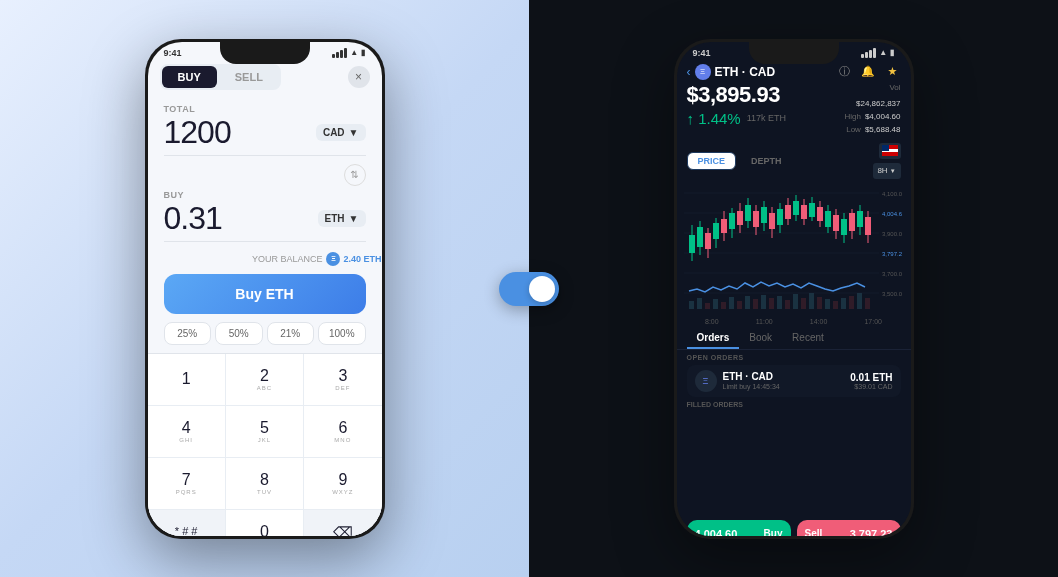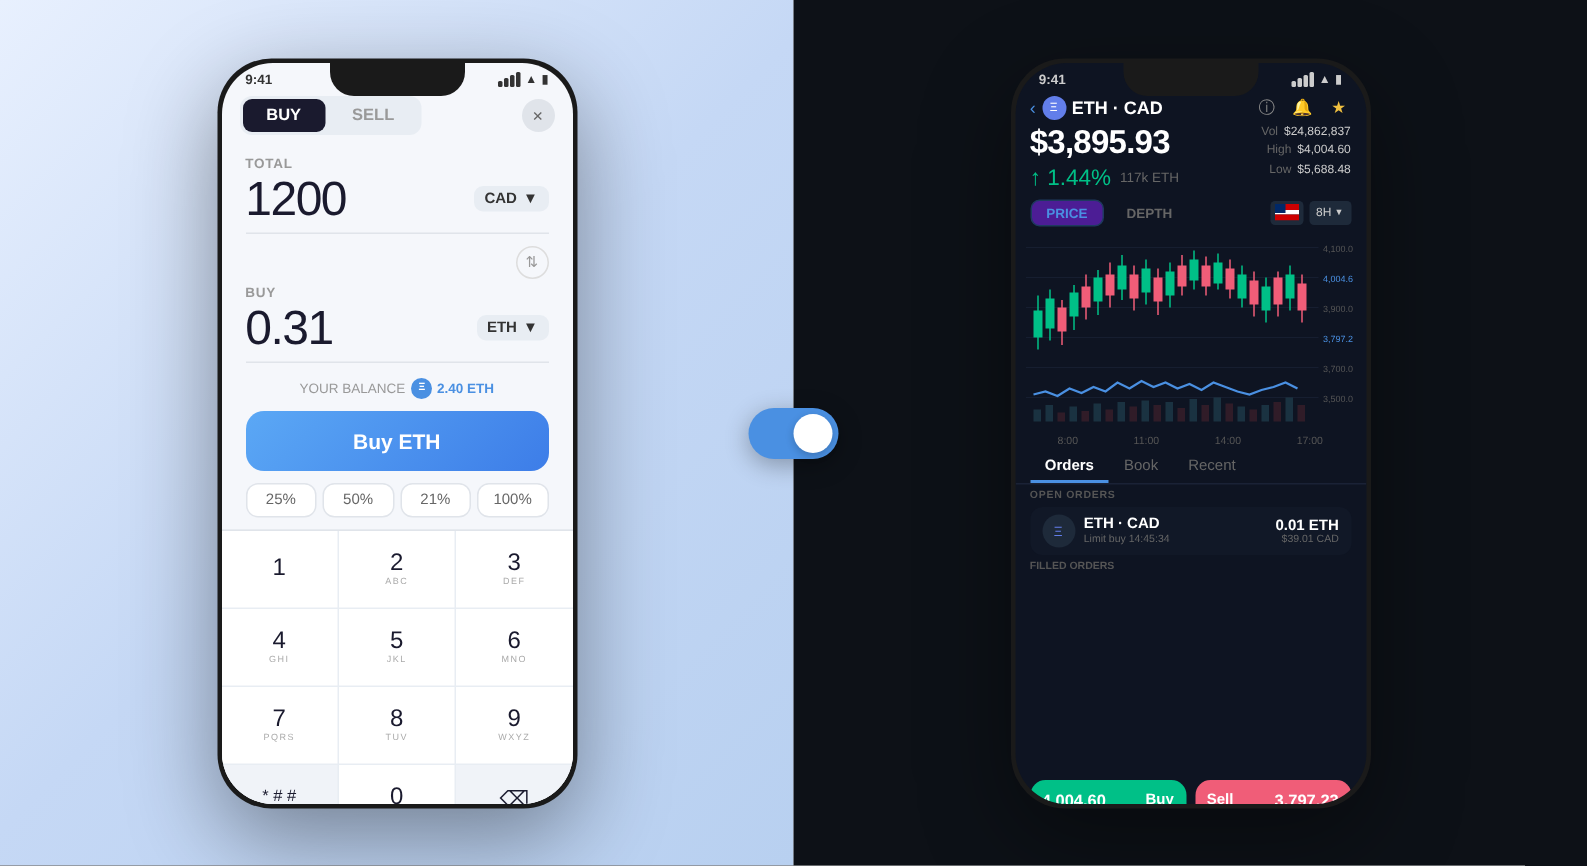--- a/index.html
+++ b/index.html
@@ -212,21 +212,21 @@
       color: #999;
     }
 
     .buy-amount-section {
       padding: 0px 16px 6px;
     }
 
     .balance-row {
       display: flex;
       align-items: center;
-      justify-content: center;
+      justify-content: flex-end;
       gap: 4px;
       font-size: 9px;
       color: #999;
       padding: 4px 0 8px;
     }
     .balance-eth {
       display: flex;
       align-items: center;
       gap: 3px;
       color: #4a90e2;
@@ -341,21 +341,21 @@
       gap: 4px;
       padding: 4px 10px;
     }
     .chart-tab {
       padding: 3px 10px;
       border-radius: 6px;
       font-size: 9px;
       font-weight: 600;
       cursor: pointer;
     }
-    .chart-tab-active { background: #4c1d95; color: #4a90e2; border: 1px solid #1e3a5f; }
+    .chart-tab-active { background: #ffffff; color: #4a90e2; border: 1px solid #1e3a5f; }
     .chart-tab-inactive { background: transparent; color: #666; border: 1px solid transparent; }
     .flag-btn { width: 22px; height: 16px; background: #1e2a3a; border-radius: 3px; display:flex;align-items:center;justify-content:center; font-size:8px; margin-left: auto; }
     .time-btn { width: 28px; height: 16px; background: #1e2a3a; border-radius: 3px; display:flex;align-items:center;justify-content:center; font-size:8px; color: #ccc; }
 
     .time-labels {
       display: flex;
       justify-content: space-around;
       padding: 1px 10px 2px;
     }
     .time-label { font-size: 7px; color: #555; }
@@ -593,39 +593,39 @@
 
         <div style="display:flex;justify-content:space-between;padding:0 10px 2px;align-items:flex-start;">
           <div>
             <div class="main-price">$3,895.93</div>
             <div class="price-change-row">
               <span class="price-change">↑ 1.44%</span>
               <span class="price-volume">117k ETH</span>
             </div>
           </div>
           <div style="text-align:right;font-size:8px;line-height:1.6;">
-            <div style="display:flex;gap:4px;justify-content:flex-end;">
+            <div style="display:flex;gap:4px;justify-content:flex-end;flex-direction:column;">
               <span style="color:#666">Vol</span>
               <span style="color:#ccc">$24,862,837</span>
             </div>
             <div style="display:flex;gap:4px;justify-content:flex-end;">
               <span style="color:#666">High</span>
               <span style="color:#ccc">$4,004.60</span>
             </div>
             <div style="display:flex;gap:4px;justify-content:flex-end;">
               <span style="color:#666">Low</span>
               <span style="color:#ccc">$5,688.48</span>
             </div>
           </div>
         </div>
 
         <div class="chart-tabs">
           <div class="chart-tab chart-tab-active">PRICE</div>
           <div class="chart-tab chart-tab-inactive">DEPTH</div>
-          <div style="margin-left:auto;display:flex;gap:4px;align-items:flex-end;">
+          <div style="margin-left:auto;display:flex;gap:4px;align-items:flex-end;flex-direction:column;">
             <div class="flag-btn">
               <svg width="16" height="11" viewBox="0 0 16 11">
                 <rect width="16" height="4" fill="#cc0001"></rect>
                 <rect y="4" width="16" height="3" fill="#fff"></rect>
                 <rect y="7" width="16" height="4" fill="#cc0001"></rect>
                 <rect width="7" height="6" fill="#002868"></rect>
               </svg>
             </div>
             <div class="time-btn" style="color:#ccc;font-size:8px;display:flex;align-items:center;gap:2px;">
               <span>8H</span>

